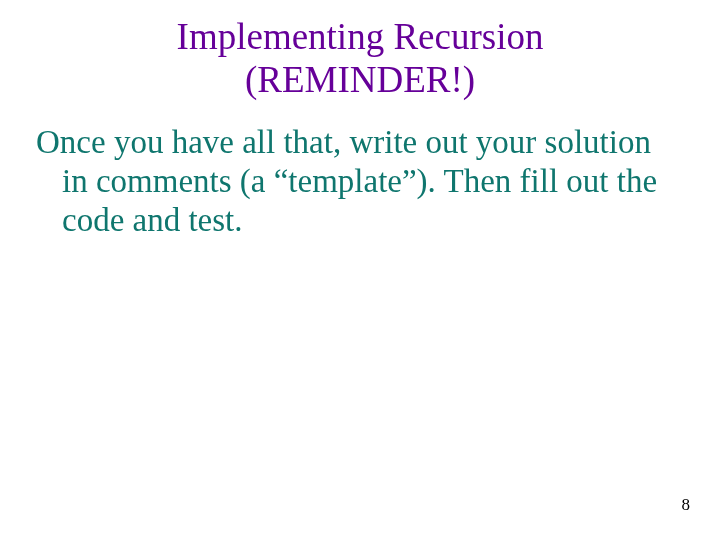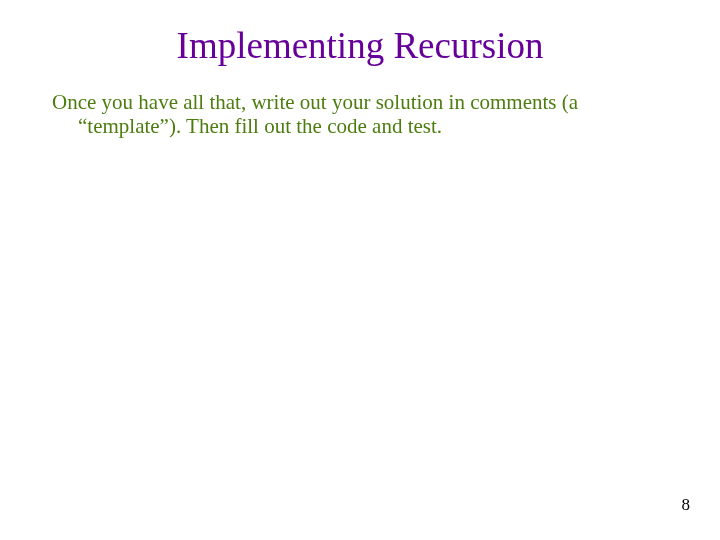--- a/index.html
+++ b/index.html
@@ -17,28 +17,28 @@
     width: 720px;
     height: 540px;
     position: relative;
     box-sizing: border-box;
   }
   .title {
     color: #660099;
     font-size: 37px;
     text-align: center;
     line-height: 1.15;
-    padding-top: 25px;
+    padding-top: 16px;
     font-weight: normal;
   }
   .body {
-    padding: 22px 48px 0 52px;
-    font-size: 21px;
+    padding: 22px 48px 0 36px;
+    font-size: 33px;
     line-height: 1.18;
-    color: #4d7c0f;
+    color: #0f766e;
   }
   .para {
     margin: 0 0 30px 0;
     text-indent: -26px;
     padding-left: 26px;
   }
   .page-number {
     position: absolute;
     right: 30px;
     bottom: 25px;
@@ -46,20 +46,21 @@
     color: #000000;
   }
 </style>
 </head>
 <body>
 
 <div class="slide">
 
   <div class="title">
     <span>Implementing Recursion</span><br>
+    <span>(REMINDER!)</span>
   </div>
 
   <div class="body">
     <p class="para">Once you have all that, write out your solution in comments (a “template”). Then fill out the code and test.</p>
   </div>
 
   <div class="page-number">8</div>
 
 </div>
 

